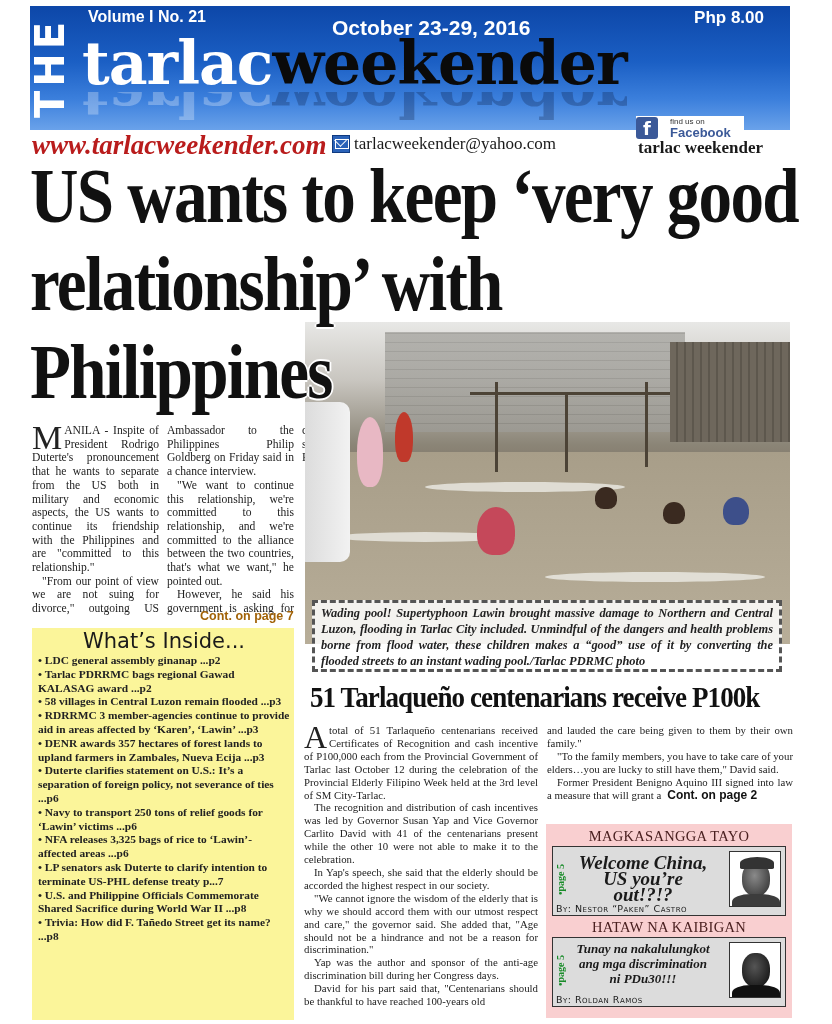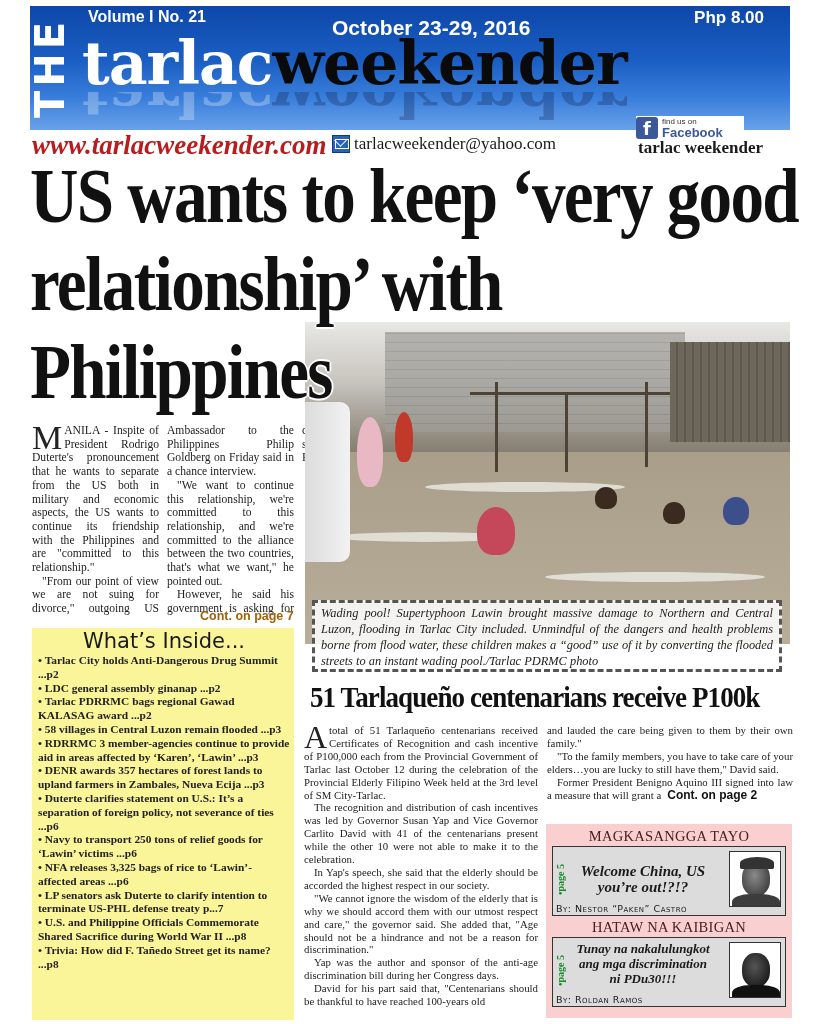--- a/index.html
+++ b/index.html
@@ -43,21 +43,21 @@
   .brand-reflection .weekender { color: #0a1a40; }
 
   .fb-badge {
     position: absolute; left: 636px; top: 116px; width: 108px; height: 24px;
     background: #ffffff; display: flex; align-items: center;
   }
   .fb-logo {
     width: 22px; height: 22px; background: #3b5998; border-radius: 3px; color: #fff;
     font-family: "DejaVu Sans", sans-serif; font-weight: bold; font-size: 18px; text-align: center; line-height: 24px;
   }
-  .fb-text { margin-left: 4px; line-height: 1; }
+  .fb-text { margin-left: 12px; line-height: 1; }
   .fb-text .small { font-family: "Liberation Sans", sans-serif; font-size: 8px; color: #333; display: block; }
   .fb-text .big { font-family: "Liberation Sans", sans-serif; font-weight: bold; font-size: 13px; color: #3b5998; display: block; }
 
   .contact-row { position: absolute; left: 32px; top: 130px; width: 760px; height: 28px; }
   .website {
     position: absolute; left: 0; top: 0; font-family: "Liberation Serif", serif; font-style: italic; font-weight: bold;
     font-size: 27px; color: #b91c1c;
   }
   .email {
     position: absolute; left: 300px; top: 4px; font-family: "Liberation Serif", serif; font-size: 17px; color: #1a1a1a;
@@ -96,21 +96,21 @@
   .photo .shack { position: absolute; right: 0; top: 20px; width: 120px; height: 100px; background: repeating-linear-gradient(90deg, #6e675c 0 6px, #5d574d 6px 8px); }
   .photo .water { position: absolute; left: 0; top: 130px; width: 100%; height: 200px; background: linear-gradient(180deg, #a89e89, #b8ae99); }
   .photo .wave { position: absolute; height: 10px; background: rgba(240,240,235,0.75); border-radius: 50%; }
   .photo .kid { position: absolute; border-radius: 50% 50% 40% 40%; }
   .photo .van { position: absolute; left: 0; top: 80px; width: 45px; height: 160px; background: linear-gradient(90deg, #dcdcdc, #f2f2f2); border-radius: 0 10px 10px 0; }
   .photo .pole { position: absolute; width: 3px; background: #4c4336; }
 
   .caption {
     position: absolute; left: 312px; top: 600px; width: 470px; height: 72px;
     background: rgba(255,255,255,0.85); border: 3px dashed #555; z-index: 4;
-    font-family: "Liberation Serif", serif; font-style: italic; font-weight: normal; font-size: 12.4px; line-height: 16px;
+    font-family: "Liberation Serif", serif; font-style: italic; font-weight: bold; font-size: 12.4px; line-height: 16px;
     padding: 2px 6px; color: #222; text-align: justify;
   }
 
   
   .article-main {
     position: absolute; left: 32px; top: 424px; width: 262px; height: 200px;
     column-count: 2; column-gap: 8px; column-fill: auto;
     font-size: 11.6px; line-height: 13.7px; text-align: justify; color: #222;
   }
   .article-main p { text-indent: 10px; }
@@ -162,22 +162,22 @@
   .col-card {
     position: relative; height: 70px; background: #dcdcdc; border: 1.5px solid #333; margin: 1px 0 2px 0;
   }
   .col-card .page-tag {
     position: absolute; left: 0px; top: 10px; width: 14px; height: 44px; display: flex; align-items: center; justify-content: center;
   }
   .col-card .page-tag span {
     display: block; transform: rotate(-90deg); white-space: nowrap; font-family: "Liberation Serif", serif; font-weight: bold; font-size: 10px; color: #1a8c2a;
   }
   .col-card .col-quote {
-    position: absolute; left: 20px; top: 16px; width: 140px; text-align: center;
-    font-family: "Liberation Serif", serif; font-style: italic; font-weight: bold; font-size: 15px; line-height: 16px; color: #1a1a1a;
+    position: absolute; left: 20px; top: 8px; width: 140px; text-align: center;
+    font-family: "Liberation Serif", serif; font-style: italic; font-weight: bold; font-size: 19px; line-height: 16px; color: #1a1a1a;
   }
   .col-card .byline {
     position: absolute; left: 3px; bottom: 1px; font-family: "DejaVu Sans", sans-serif; font-size: 9.5px; color: #1a1a1a; letter-spacing: 0.5px; font-variant: small-caps; margin-top: 36px;
   }
   .col-card .mugshot {
     position: absolute; right: 4px; top: 4px; width: 52px; height: 56px; background: #fff; border: 1.5px solid #333; overflow: hidden;
   }
   .mugshot .head { position: absolute; left: 12px; top: 10px; width: 28px; height: 34px; background: radial-gradient(ellipse at 45% 40%, #8a8a8a, #2a2a2a); border-radius: 45%; }
   .mugshot .cap { position: absolute; left: 10px; top: 5px; width: 34px; height: 12px; background: #333; border-radius: 50% 50% 10% 10%; }
   .mugshot .shoulders { position: absolute; left: 2px; top: 42px; width: 48px; height: 20px; background: #3c3c3c; border-radius: 40% 40% 0 0; }
@@ -248,21 +248,20 @@
   <p class="first"><span class="dropcap">M</span><span>ANILA - Inspite of President Rodrigo Duterte's pronouncement that he wants to separate from the US both in military and economic aspects, the US wants to continue its friendship with the Philippines and are "committed to this relationship."</span></p>
   <p>"From our point of view we are not suing for divorce," outgoing US Ambassador to the Philippines Philip Goldberg on Friday said in a chance interview.</p>
   <p>"We want to continue this relationship, we're committed to this relationship, and we're committed to the alliance between the two countries, that's what we want," he pointed out.</p>
   <p>However, he said his government is asking for clarification on the recent statement made by President Rodrigo R.</p>
 </div>
 <div class="cont-main">Cont. on page 7</div>
 
 <div class="whats-inside">
   <div class="wi-title">What’s Inside...</div>
   <ul class="wi-list">
-    <li>Tarlac City holds Anti-Dangerous Drug Summit  ...p2</li>
     <li>LDC general assembly ginanap  ...p2</li>
     <li>Tarlac PDRRMC bags regional Gawad KALASAG award  ...p2</li>
     <li>58 villages in Central Luzon remain flooded ...p3</li>
     <li>RDRRMC 3 member-agencies continue to provide aid in areas affected by ‘Karen’, ‘Lawin’ ...p3</li>
     <li>DENR awards 357 hectares of forest lands to upland farmers in Zambales, Nueva Ecija  ...p3</li>
     <li>Duterte clarifies statement on U.S.: It’s a separation of foreign policy, not severance of ties ...p6</li>
     <li>Navy to transport 250 tons of relief goods for ‘Lawin’ victims  ...p6</li>
     <li>NFA releases 3,325 bags of rice to ‘Lawin’-affected areas  ...p6</li>
     <li>LP senators ask Duterte to clarify intention to terminate US-PHL defense treaty  p...7</li>
     <li>U.S. and Philippine Officials Commemorate Shared Sacrifice during World War II  ...p8</li>

